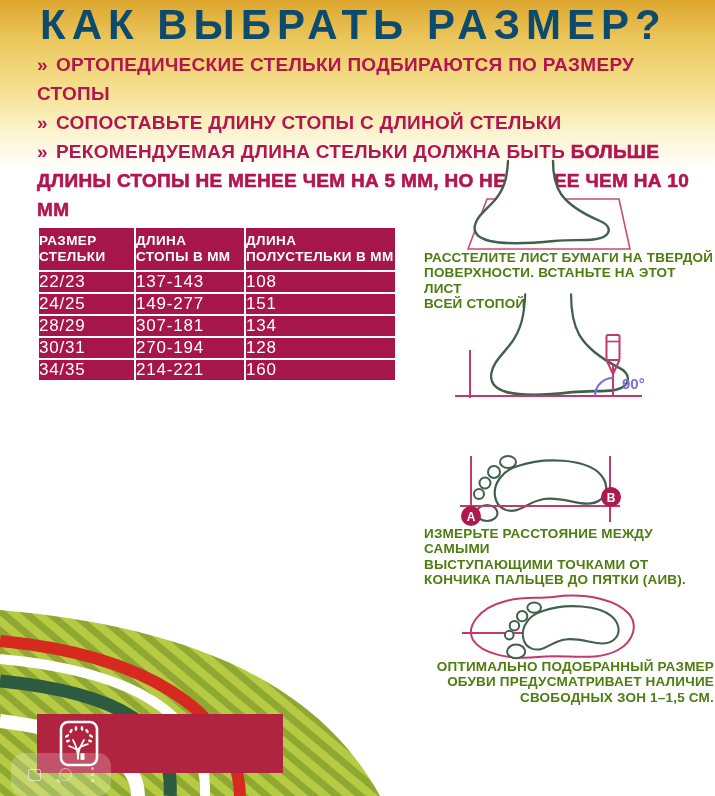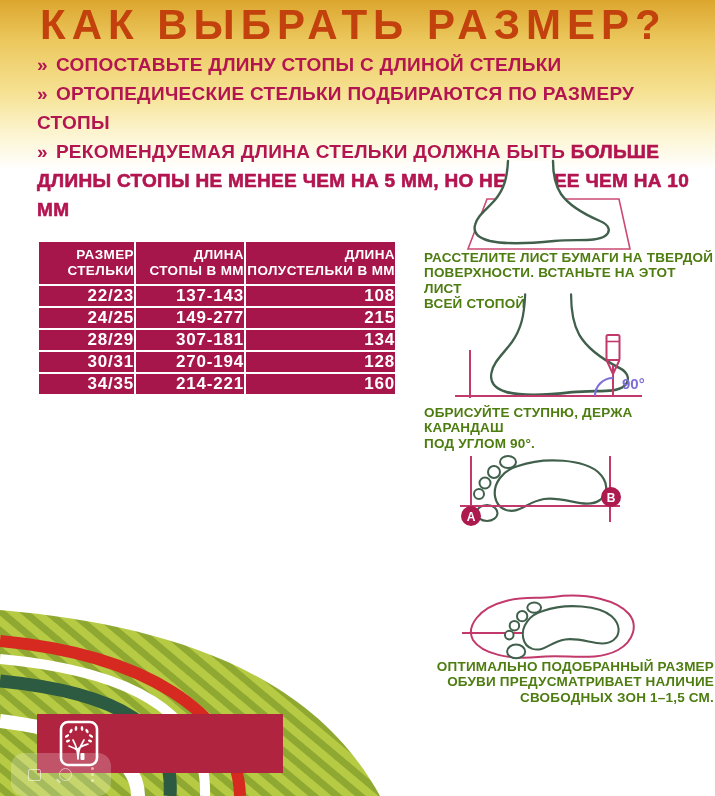--- a/index.html
+++ b/index.html
@@ -9,40 +9,40 @@
     overflow:hidden; background:#ffffff;
     font-family:"Liberation Sans", sans-serif;
   }
   .hero-gradient {
     position:absolute; left:0; top:0; width:715px; height:170px;
     background:linear-gradient(180deg,#dca62e 0%,#ecc95f 25%,#f6e294 55%,#fcf4cf 78%,#ffffff 100%);
   }
   .page-title {
     position:absolute; left:40px; top:1px; width:670px;
     font-size:42px; font-weight:700; letter-spacing:6px; white-space:nowrap;
-    color:#c2410c;
+    color:#0c4a6e;
   }
   .bullets { position:absolute; left:37px; top:50px; width:662px; }
   .bullet {
     font-size:19px; font-weight:700; line-height:29px; letter-spacing:0.3px;
     color:#b31550;
   }
   .bullet .marker { margin-right:8px; }
   .bullet .xbold { -webkit-text-stroke:0.6px #b31550; }
   table.size-table {
-    position:absolute; left:37px; top:240px; border-collapse:collapse;
-    background:#6d28d9; color:#ffffff; text-align:right;
+    position:absolute; left:37px; top:226px; border-collapse:collapse;
+    background:#6d28d9; color:#ffffff; text-align:left;
   }
   table.size-table th, table.size-table td { border:2px solid #ffffff; background:#a6164a; }
   table.size-table th {
     height:44px; font-size:13.5px; line-height:16px; font-weight:700;
     letter-spacing:0.4px; white-space:pre-line; vertical-align:middle;
   }
   table.size-table td {
-    height:16px; font-size:17px; font-weight:700; letter-spacing:0.8px; vertical-align:middle;
+    height:16px; font-size:17px; font-weight:400; letter-spacing:0.8px; vertical-align:middle;
   }
   .col-size { width:97px; } .col-foot { width:110px; } .col-half { width:151px; }
   .step-text {
     position:absolute; left:424px; width:290px;
     font-size:13.5px; font-weight:700; line-height:15.4px; letter-spacing:0.2px;
     color:#4d7c0f; white-space:pre-line;
   }
   .illus { position:absolute; overflow:visible; }
   .footer-waves { position:absolute; left:0; top:596px; width:715px; height:200px; z-index:1; }
   .brand-logo {
@@ -70,22 +70,22 @@
 </style>
 </head>
 <body>
 
 <div class="page">
   <div class="hero-gradient"></div>
 
   <h1 class="page-title">КАК ВЫБРАТЬ РАЗМЕР?</h1>
 
   <div class="bullets">
+    <p class="bullet"><span class="marker">»</span><span>ОРТОПЕДИЧЕСКИЕ СТЕЛЬКИ ПОДБИРАЮТСЯ ПО РАЗМЕРУ СТОПЫ</span></p>
     <p class="bullet"><span class="marker">»</span><span>СОПОСТАВЬТЕ ДЛИНУ СТОПЫ С ДЛИНОЙ СТЕЛЬКИ</span></p>
-    <p class="bullet"><span class="marker">»</span><span>ОРТОПЕДИЧЕСКИЕ СТЕЛЬКИ ПОДБИРАЮТСЯ ПО РАЗМЕРУ СТОПЫ</span></p>
     <p class="bullet"><span class="marker">»</span><span>РЕКОМЕНДУЕМАЯ ДЛИНА СТЕЛЬКИ ДОЛЖНА БЫТЬ </span><span class="xbold">БОЛЬШЕ ДЛИНЫ СТОПЫ НЕ МЕНЕЕ ЧЕМ НА 5 ММ, НО НЕ БОЛЕЕ ЧЕМ НА 10 ММ</span></p>
   </div>
 
   <table class="size-table">
     <colgroup>
         <col class="col-size">
         <col class="col-foot">
         <col class="col-half">
       </colgroup>
     <thead>
@@ -100,21 +100,21 @@
     </thead>
     <tbody>
       <tr>
           <td>22/23</td>
           <td>137-143</td>
           <td>108</td>
         </tr>
       <tr>
           <td>24/25</td>
           <td>149-277</td>
-          <td>215</td>
+          <td>151</td>
         </tr>
       <tr>
           <td>28/29</td>
           <td>307-181</td>
           <td>134</td>
         </tr>
       <tr>
           <td>30/31</td>
           <td>270-194</td>
           <td>128</td>
@@ -143,22 +143,20 @@
     <line x1="5" y1="101" x2="192" y2="101" stroke="#c2396b" stroke-width="2"></line>
     <line x1="163" y1="70" x2="163" y2="101" stroke="#c2396b" stroke-width="2"></line>
     <g>
       <rect x="156.5" y="40" width="13" height="25" rx="1.5" fill="none" stroke="#c2396b" stroke-width="2"></rect>
       <line x1="156.5" y1="46.5" x2="169.5" y2="46.5" stroke="#c2396b" stroke-width="1.6"></line>
       <path d="M156.5,65 L163,79 L169.5,65" fill="none" stroke="#c2396b" stroke-width="2" stroke-linejoin="round"></path>
     </g>
     <path d="M145,101 A18 18 0 0 1 163,83" fill="none" stroke="#7e6ed8" stroke-width="2.2"></path>
     <text x="172" y="94" fill="#7e6ed8" font-size="15" font-weight="700" font-family="Liberation Sans, sans-serif">90°</text>
   </svg>
-  <p class="step-text" style="top:405px;">ОБРИСУЙТЕ СТУПНЮ, ДЕРЖА КАРАНДАШ
-ПОД УГЛОМ 90°.</p>
 
   <svg class="illus" style="left:438px;top:452px;" width="240" height="80" viewBox="0 0 240 80">
     <g>
       <path d="M80,14 C108,4 146,8 160,20 C170,29 171,41 162,48 C148,58 128,44 106,47 C88,50 82,62 68,58 C56,54 53,38 62,26 C67,19 73,16 80,14 Z" fill="#ffffff" stroke="#40604c" stroke-width="2.2"></path>
       <ellipse cx="70" cy="10" rx="8" ry="6" fill="#ffffff" stroke="#40604c" stroke-width="2"></ellipse>
       <circle cx="56" cy="20" r="6" fill="#ffffff" stroke="#40604c" stroke-width="2"></circle>
       <circle cx="47" cy="31" r="5.5" fill="#ffffff" stroke="#40604c" stroke-width="2"></circle>
       <circle cx="41" cy="42" r="5" fill="#ffffff" stroke="#40604c" stroke-width="2"></circle>
       <ellipse cx="49" cy="61" rx="10.5" ry="8" fill="#ffffff" stroke="#40604c" stroke-width="2"></ellipse>
     </g>
@@ -167,20 +165,23 @@
     <line x1="22" y1="54" x2="182" y2="54" stroke="#c2396b" stroke-width="2"></line>
     <g>
       <circle cx="33" cy="64" r="10" fill="#ad1a4e"></circle>
       <text x="33" y="68.5" text-anchor="middle" fill="#ffffff" font-size="12" font-weight="700" font-family="Liberation Sans, sans-serif">А</text>
     </g>
     <g>
       <circle cx="173" cy="45" r="10" fill="#ad1a4e"></circle>
       <text x="173" y="49.5" text-anchor="middle" fill="#ffffff" font-size="12" font-weight="700" font-family="Liberation Sans, sans-serif">В</text>
     </g>
   </svg>
+  <p class="step-text" style="top:526px;">ИЗМЕРЬТЕ РАССТОЯНИЕ МЕЖДУ САМЫМИ
+ВЫСТУПАЮЩИМИ ТОЧКАМИ ОТ
+КОНЧИКА ПАЛЬЦЕВ ДО ПЯТКИ (АИВ).</p>
 
   <svg class="illus" style="left:458px;top:592px;" width="185" height="80" viewBox="0 0 185 80">
     <path d="M95,5 C130,0 160,9 171,22 C180,33 176,49 160,58 C138,70 108,62 80,65 C52,68 24,62 15,48 C8,35 20,16 48,9 C65,4 80,7 95,5 Z" fill="none" stroke="#c2396b" stroke-width="2"></path>
     <line x1="4" y1="41" x2="66" y2="41" stroke="#c2396b" stroke-width="1.8"></line>
     <g transform="translate(16,7) scale(0.86)">
       <path d="M80,14 C108,4 146,8 160,20 C170,29 171,41 162,48 C148,58 128,44 106,47 C88,50 82,62 68,58 C56,54 53,38 62,26 C67,19 73,16 80,14 Z" fill="#ffffff" stroke="#40604c" stroke-width="2.4"></path>
       <ellipse cx="70" cy="10" rx="8" ry="6" fill="#ffffff" stroke="#40604c" stroke-width="2.3"></ellipse>
       <circle cx="56" cy="20" r="6" fill="#ffffff" stroke="#40604c" stroke-width="2.3"></circle>
       <circle cx="47" cy="31" r="5.5" fill="#ffffff" stroke="#40604c" stroke-width="2.3"></circle>
       <circle cx="41" cy="42" r="5" fill="#ffffff" stroke="#40604c" stroke-width="2.3"></circle>

